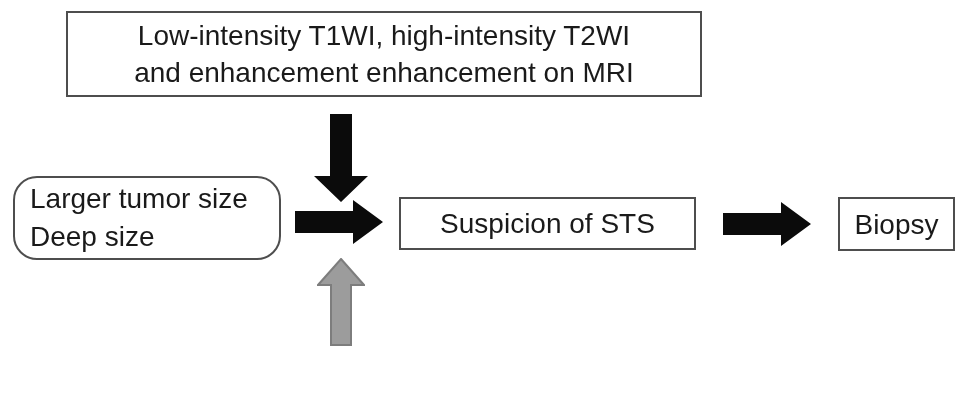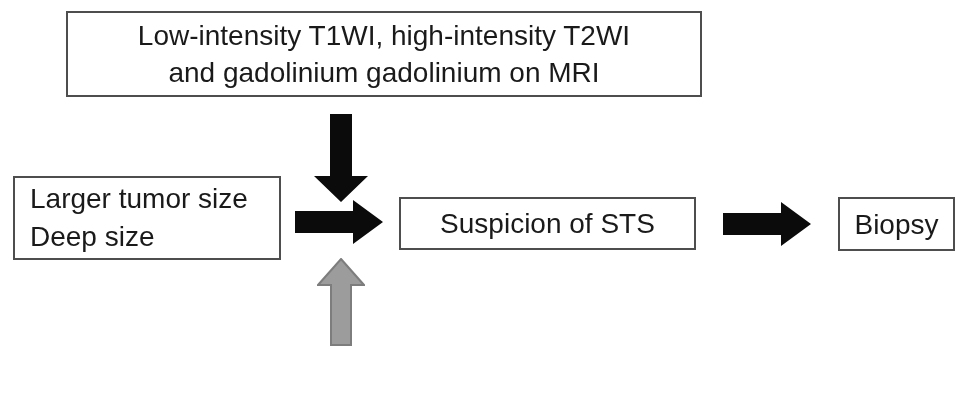--- a/index.html
+++ b/index.html
@@ -25,40 +25,40 @@
     display: flex;
     flex-direction: column;
     justify-content: center;
   }
   .box.centered { text-align: center; align-items: center; }
   .box.left-aligned { text-align: left; align-items: flex-start; padding-left: 15px; }
   .box span { display: block; white-space: nowrap; }
 
   
   .node-mri       { left: 66px;  top: 11px;  width: 636px; height: 86px; }
-  .node-tumor     { left: 13px;  top: 176px; width: 268px; height: 84px; line-height: 38px; }
+  .node-tumor     { left: 13px;  top: 176px; width: 268px; height: 84px; line-height: 38px; border-radius: 24px; }
   .node-suspicion { left: 399px; top: 197px; width: 297px; height: 53px; }
   .node-biopsy    { left: 838px; top: 197px; width: 117px; height: 54px; }
   .node-crp       { left: 193px; top: 358px; width: 306px; height: 44px; }
 
   .arrow { position: absolute; display: block; }
   .arrow-down        { left: 314px; top: 114px; }
   .arrow-right-1     { left: 295px; top: 200px; }
   .arrow-right-2     { left: 723px; top: 202px; }
   .arrow-up-gray     { left: 317px; top: 258px; }
   .arrow-up-gray polygon { stroke: #7d7d7d; stroke-width: 2; stroke-linejoin: miter; }
 </style>
 </head>
 <body>
 
 <div class="canvas">
 
   <div class="box centered node-mri">
     <span>Low-intensity T1WI, high-intensity T2WI</span>
-    <span>and gadolinium gadolinium on MRI</span>
+    <span>and enhancement enhancement on MRI</span>
   </div>
 
   <div class="box left-aligned node-tumor">
     <span>Larger tumor size</span>
     <span>Deep size</span>
   </div>
 
   <div class="box centered node-suspicion">
     <span>Suspicion of STS</span>
   </div>

